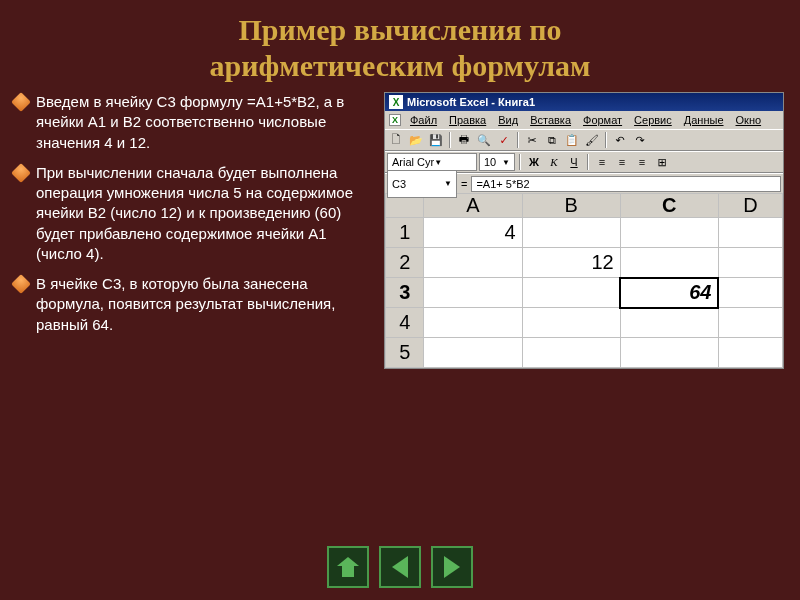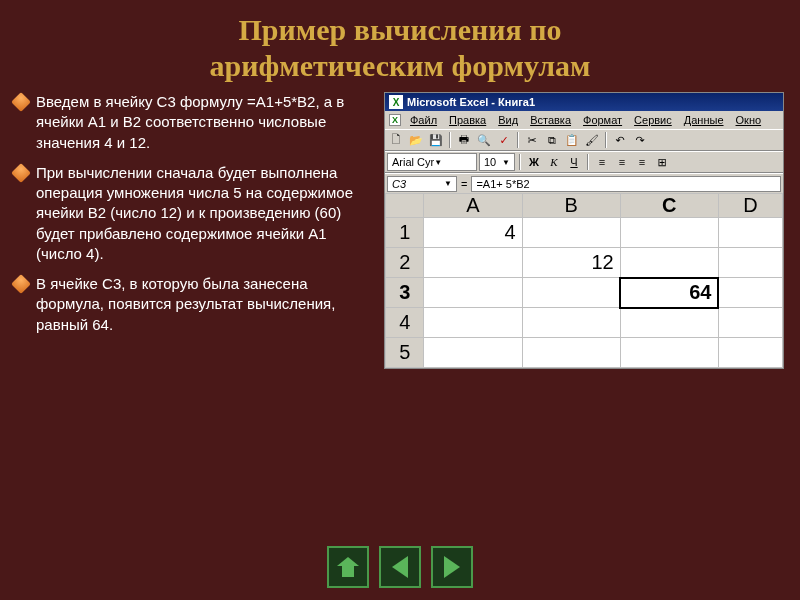--- a/index.html
+++ b/index.html
@@ -122,21 +122,21 @@
 
   .formulabar {
     display:flex;
     background:#d4d0c8;
     border-top:1px solid #fff;
     padding:2px;
     align-items:center;
     gap:4px;
     height:20px;
   }
-  .namebox { background:#fff; border:1px solid #888; width:70px; height:16px; padding:0 4px; font-size:11px; display:flex;align-items:center;justify-content:space-between;font-style:italic; }
+  .namebox { background:#fff; border:1px solid #888; width:70px; height:28px; padding:0 4px; font-size:11px; display:flex;align-items:center;justify-content:space-between; }
   .fx { font-size:11px; }
   .formula-input { background:#fff; border:1px solid #888; flex:1; height:16px; padding:0 4px; font-size:11px; display:flex; align-items:center; }
 
   .grid {
     background:#fff;
   }
   table.sheet { border-collapse: collapse; width:100%; }
   .sheet th, .sheet td {
     border: 1px solid #c0c0c0;
     font-family: Arial, sans-serif;
@@ -153,20 +153,21 @@
   .cell {
     height:30px;
     font-size:20px;
     text-align:right;
     padding:0 6px;
     vertical-align:middle;
   }
   .cell.active {
     border:2px solid #000 !important;
     font-weight:bold;
+    font-style:italic;
   }
 
   
   .nav {
     position:absolute;
     bottom:12px;
     left:50%;
     transform:translateX(-50%);
     display:flex;
     gap:10px;

